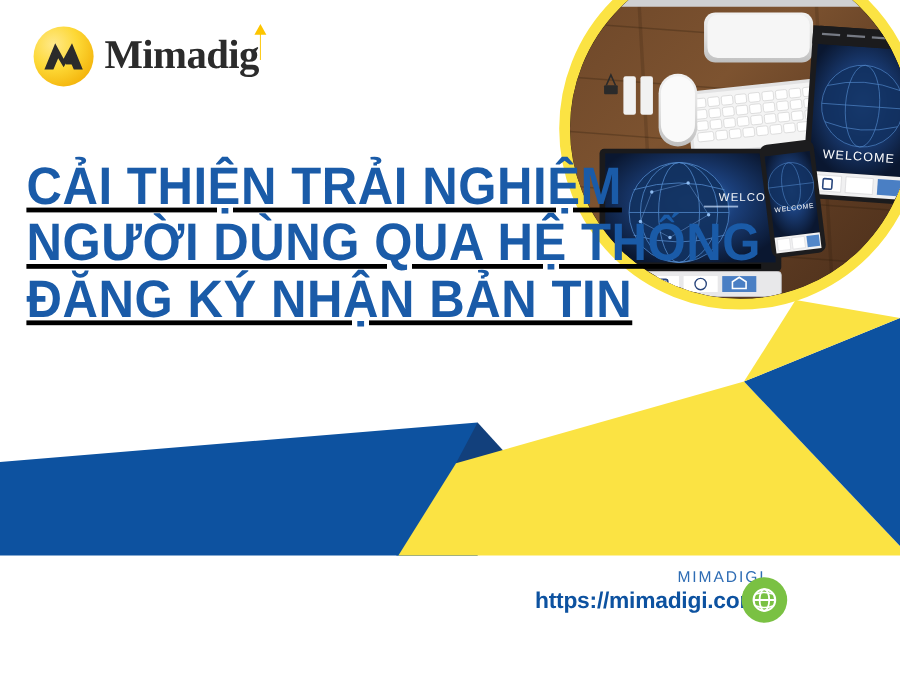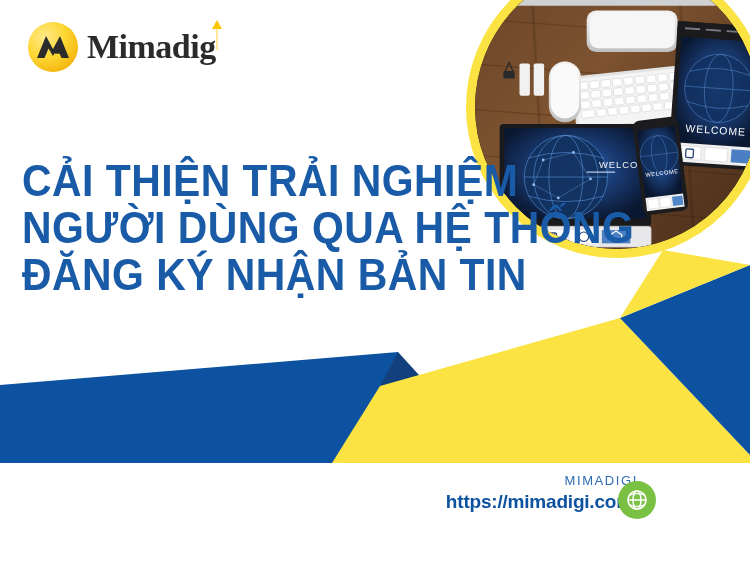--- a/index.html
+++ b/index.html
@@ -50,22 +50,23 @@
     position:absolute;
     right:-9px;
     top:-10px;
     width:16px;height:30px;
   }
 
   
   #headline{
     position:absolute;
     left:22px;
-    top:157px;
+    top:132px;
     width:470px;
+    text-decoration:underline;
   }
   .hl-line{
     font-family:"Liberation Sans Narrow","Liberation Sans", sans-serif;
     font-weight:700;
     font-size:44px;
     line-height:47px;
     letter-spacing:0.5px;
     color:#1a5ba8;
     white-space:nowrap;
     transform:scaleX(0.93);

